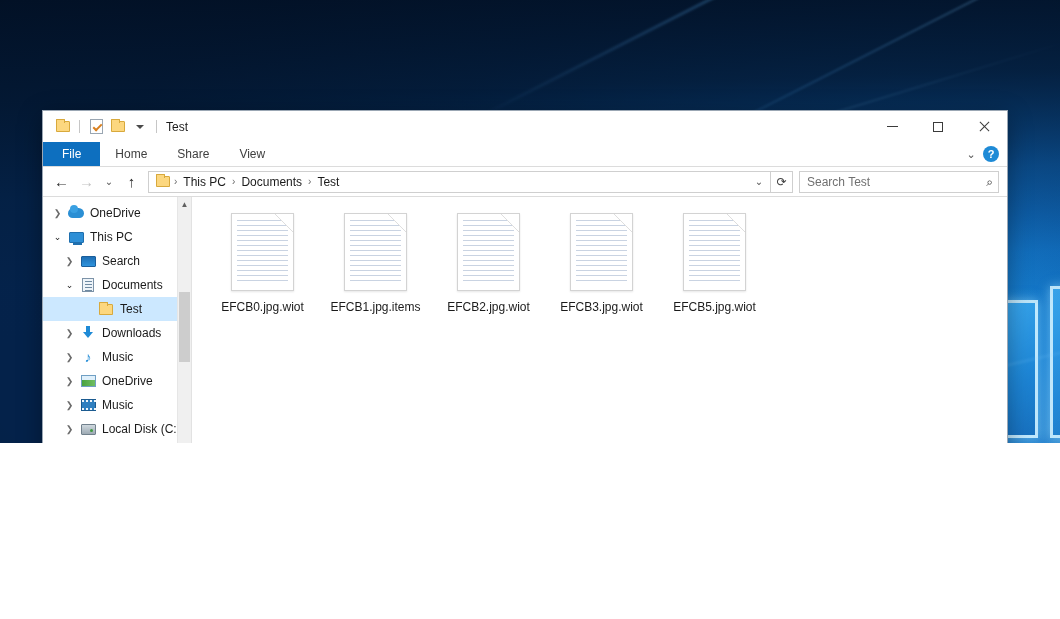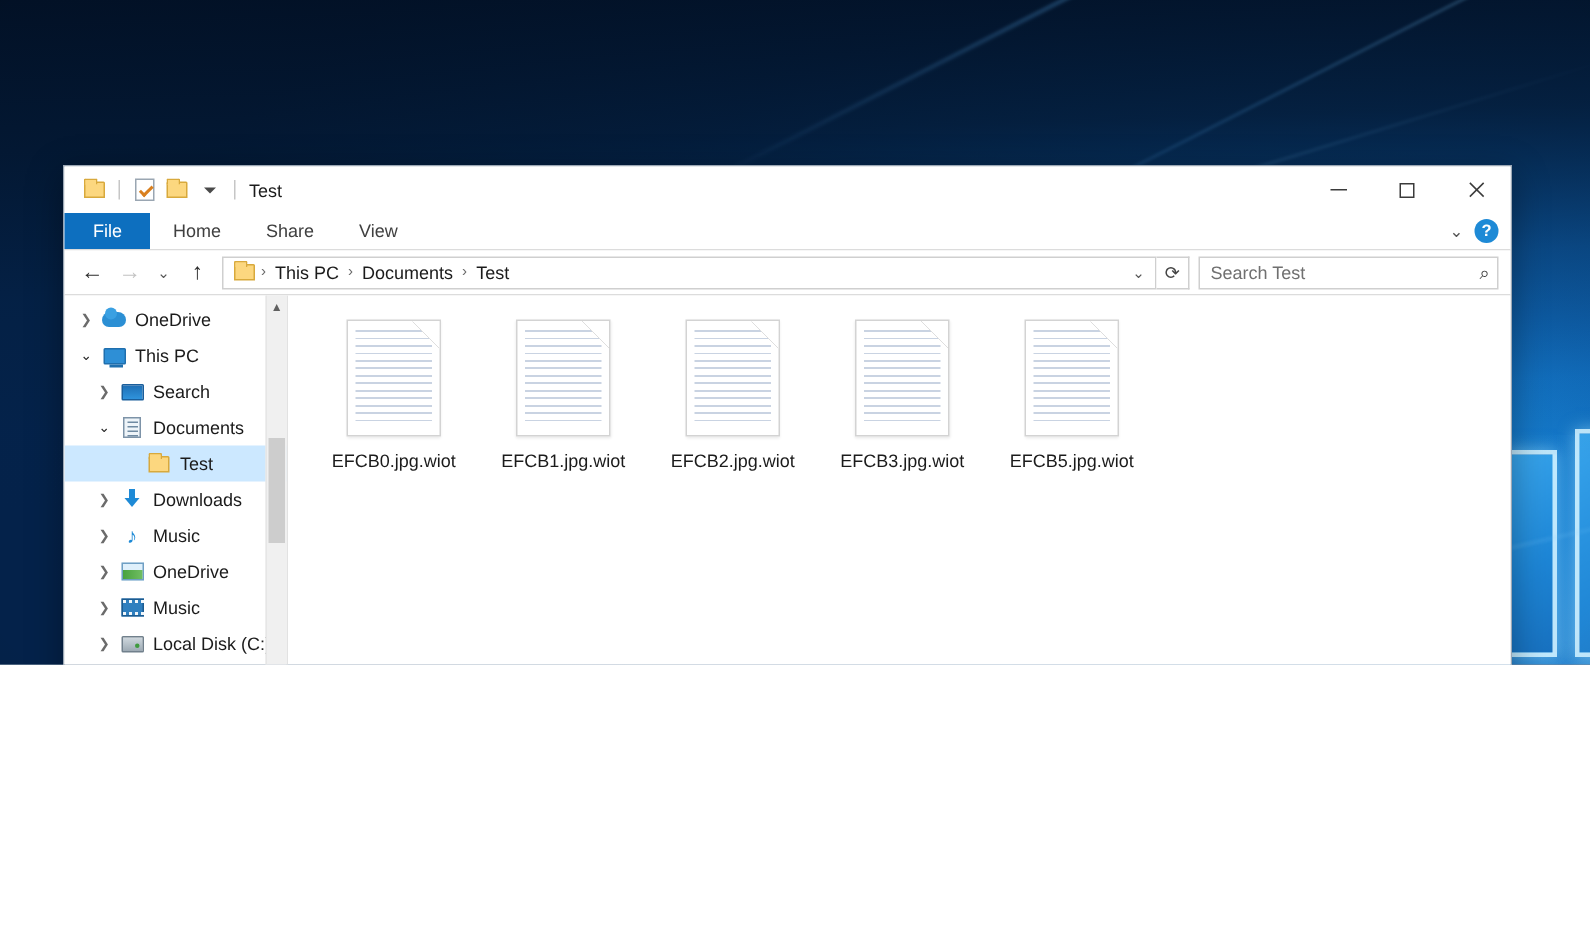--- a/index.html
+++ b/index.html
@@ -747,21 +747,21 @@
             <div class="filename">EFCB0.jpg.wiot</div>
           </div>
 
           <div class="fileitem">
             <div class="fileicon-wrap">
               <div class="doc-icon">
                   <div class="doc-lines"></div>
                   <div class="doc-fold-mask"></div>
                 </div>
             </div>
-            <div class="filename">EFCB1.jpg.wiot</div>
+            <div class="filename">EFCB1.jpg.items</div>
           </div>
 
           <div class="fileitem">
             <div class="fileicon-wrap">
               <div class="doc-icon">
                   <div class="doc-lines"></div>
                   <div class="doc-fold-mask"></div>
                 </div>
             </div>
             <div class="filename">EFCB2.jpg.wiot</div>

